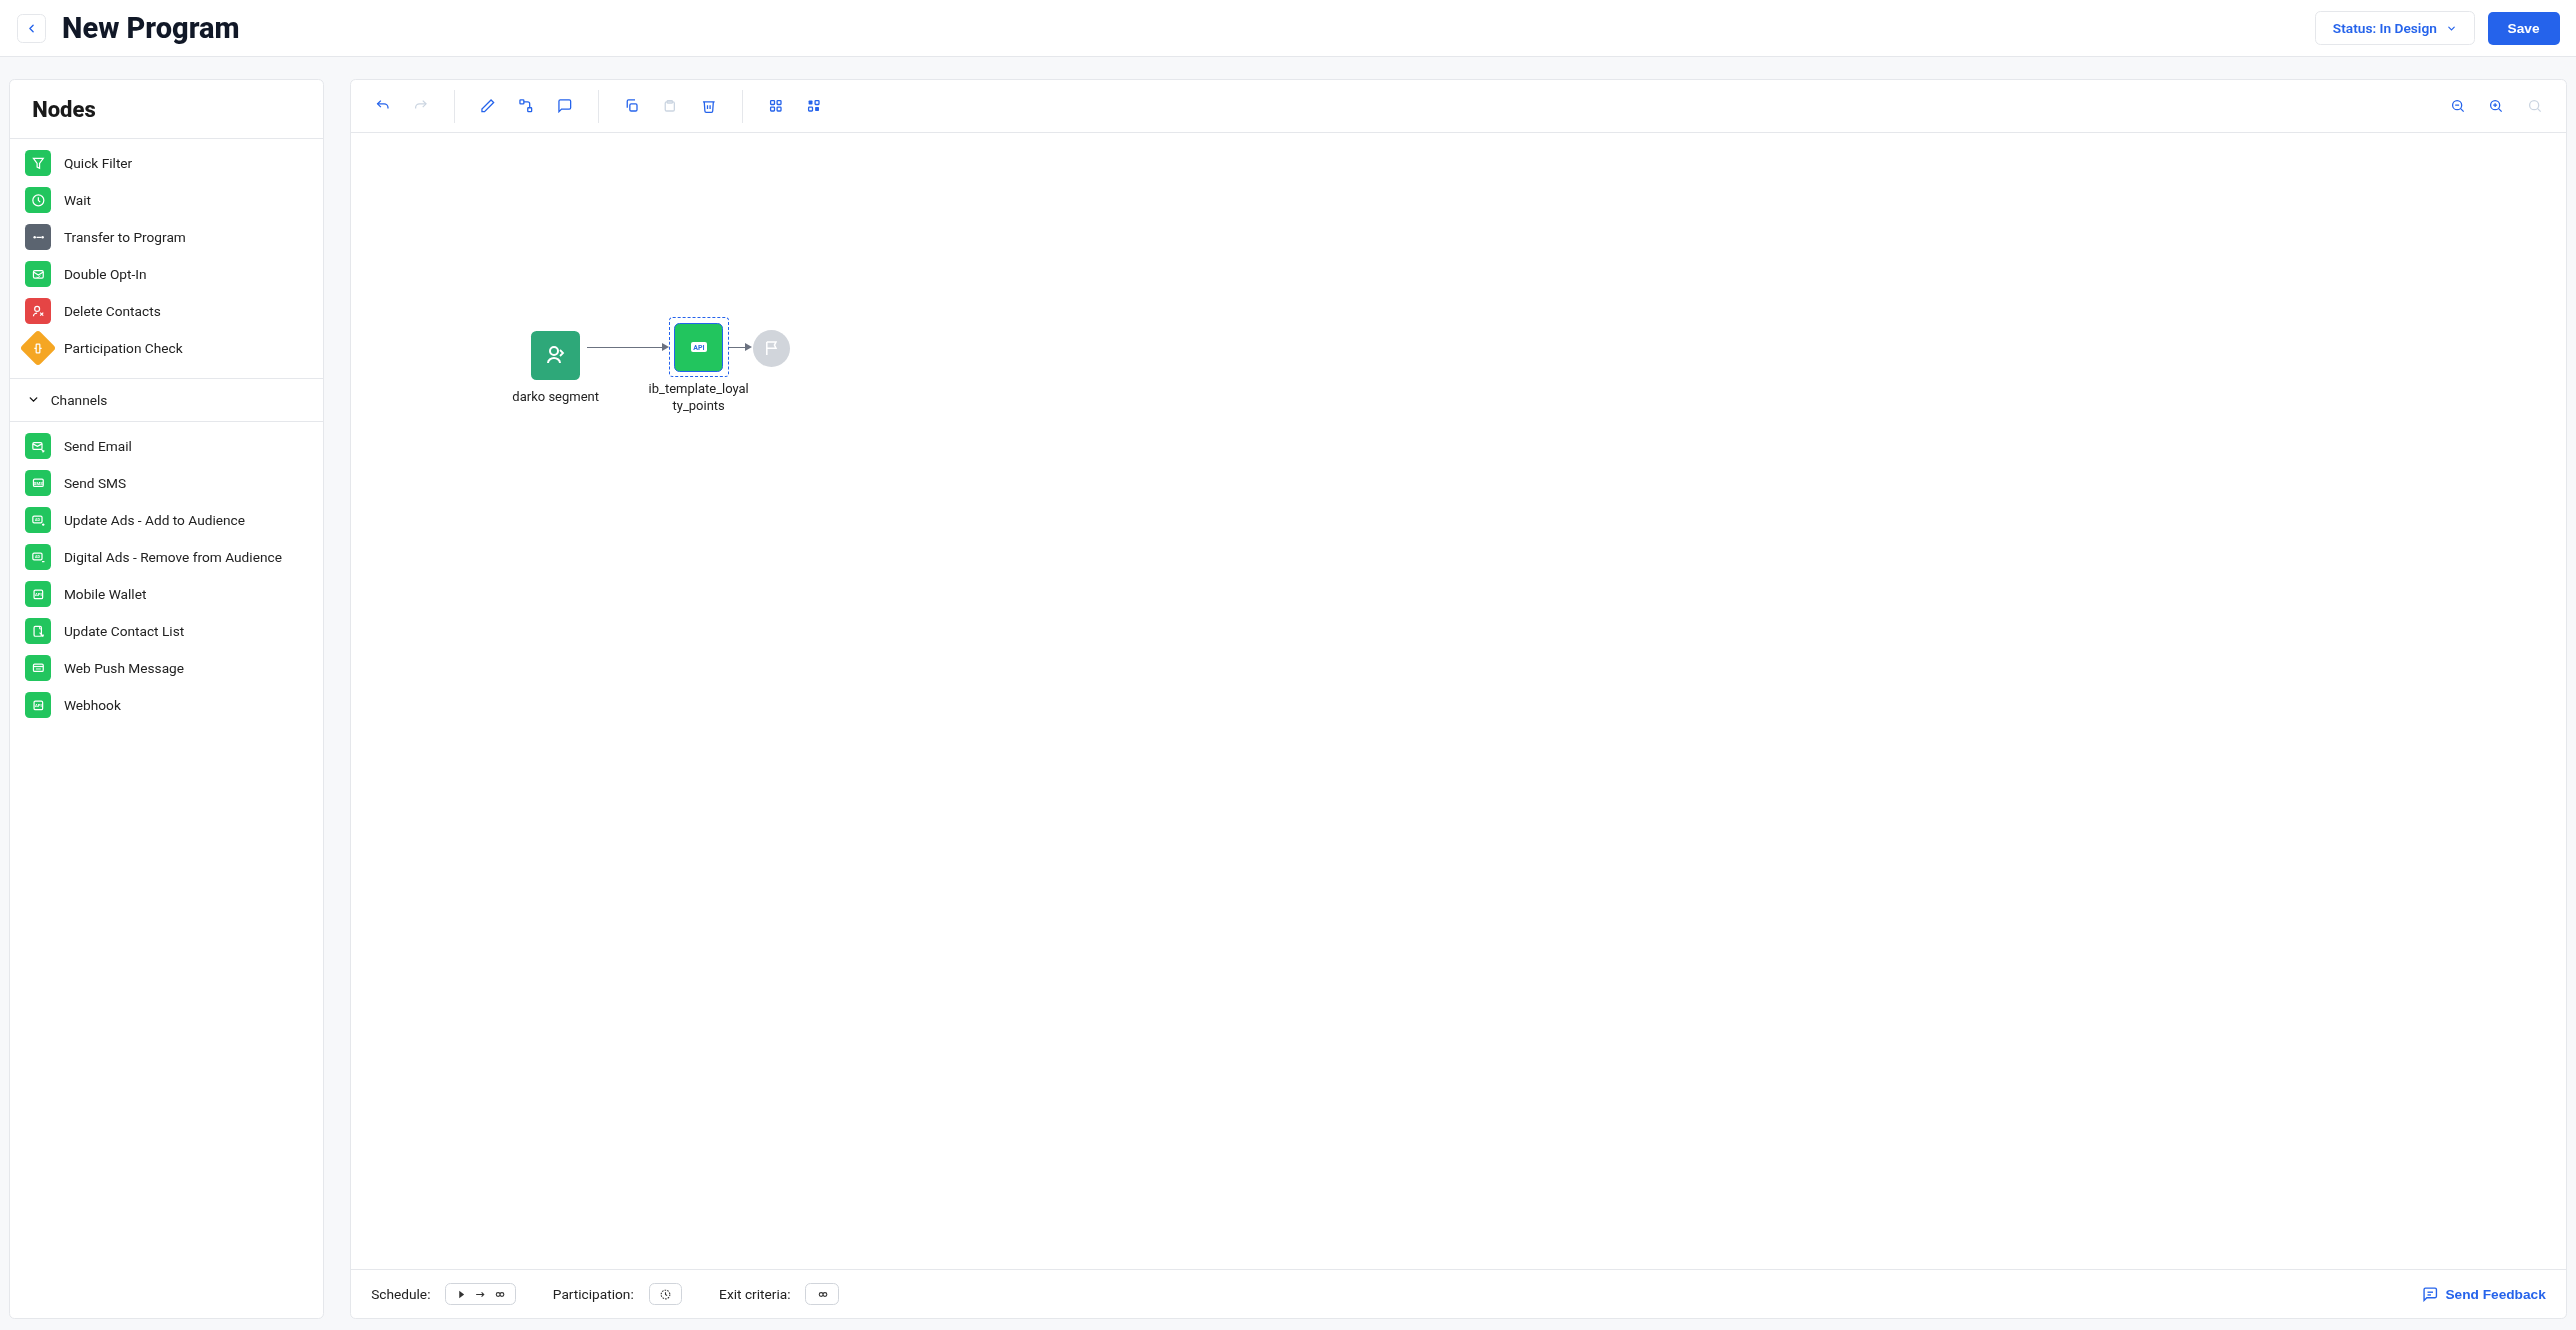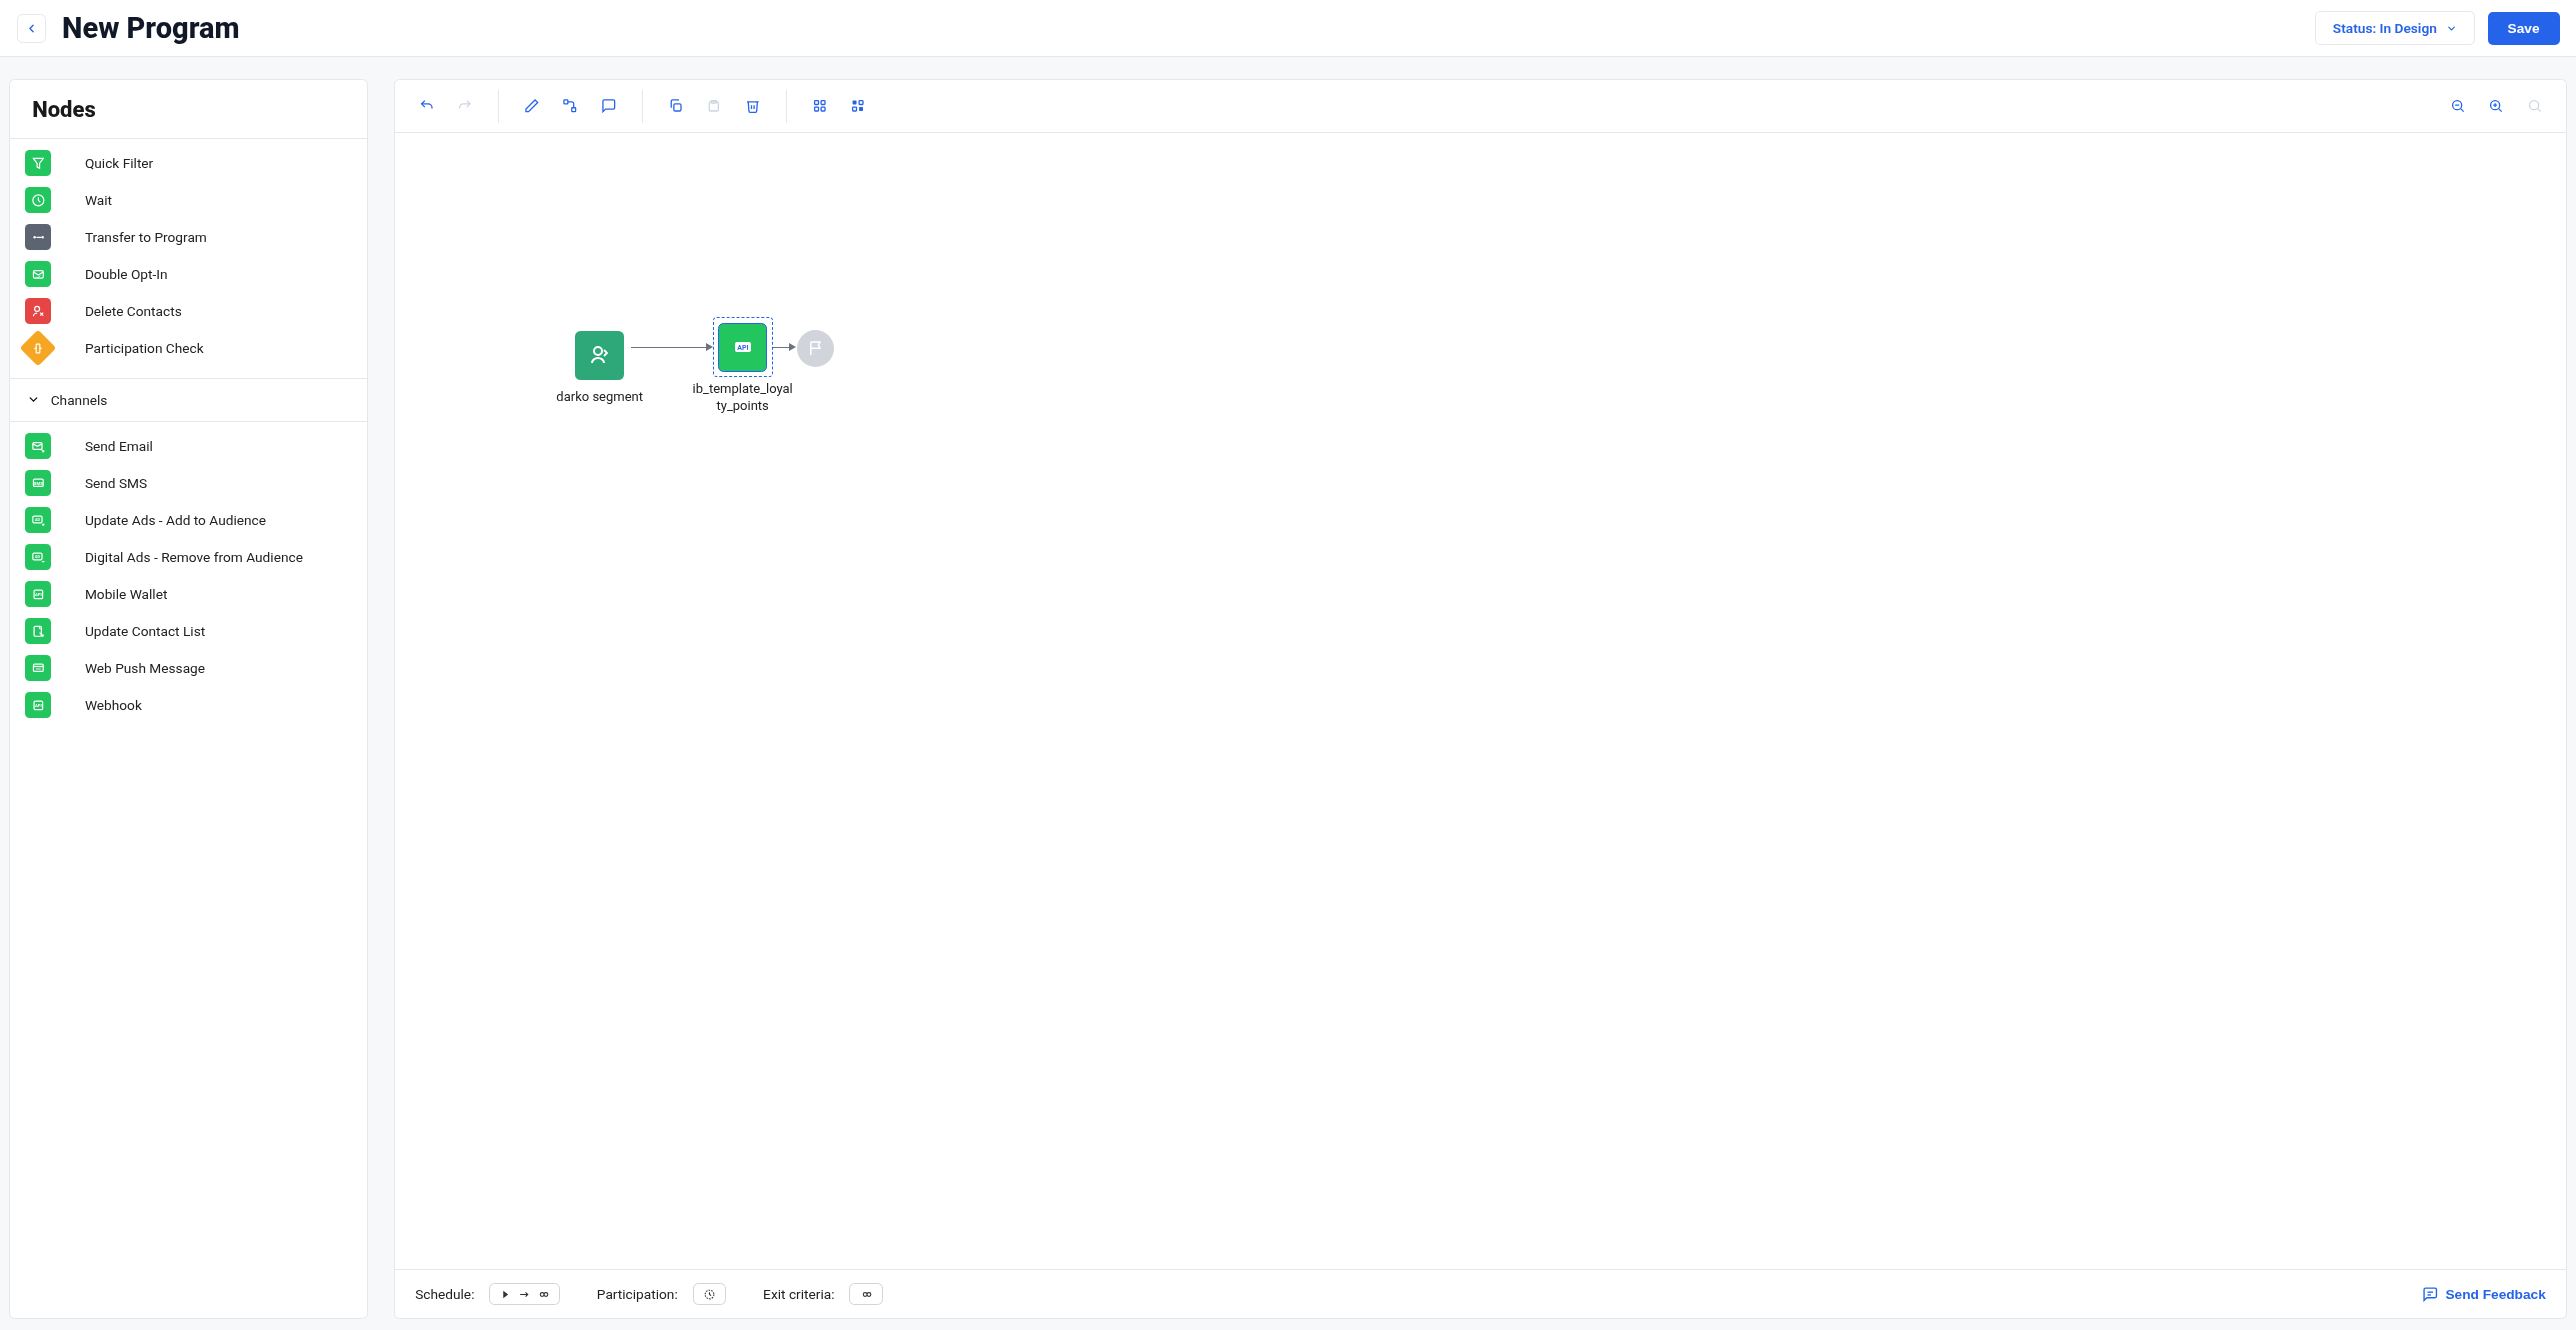--- a/index.html
+++ b/index.html
@@ -62,21 +62,21 @@
   }
 
   .main {
     display:flex;
     padding: 22px 9.2px 0 9.2px;
     gap: 26px;
     height: calc(100vh - 68px);
   }
 
   .sidebar {
-    width: 359px;
+    width: 315px;
     border:0.9px solid #e5e7eb;
     border-radius:5.5px;
     background:#fff;
     flex-shrink:0;
     overflow:hidden;
     display:flex;
     flex-direction:column;
   }
   .sidebar-header {
     padding: 16.5px 22px 16.5px 22px;
@@ -91,21 +91,21 @@
     padding: 5.5px 14.7px;
     gap:13px;
     cursor:grab;
   }
   .node-icon {
     width:26px;height:26px;border-radius:4.6px;
     display:flex;align-items:center;justify-content:center;
     flex-shrink:0;
   }
   .node-icon svg { width:14.7px;height:14.7px; }
-  .node-label { font-size:13.7px; color:#222;margin-left:21px; }
+  .node-label { font-size:13.7px; color:#222; }
   .section-divider { border-top:0.9px solid #e5e7eb; margin:5.5px 0 0 0; }
   .section-header {
     display:flex;align-items:center;gap:11px;
     padding: 13px 16.5px 13px 16.5px;
     cursor:pointer;
     font-size:13.7px;color:#222;
     border-bottom:0.9px solid #e5e7eb;
   }
   .section-header svg { width:13px;height:13px;stroke:#111; }
 

